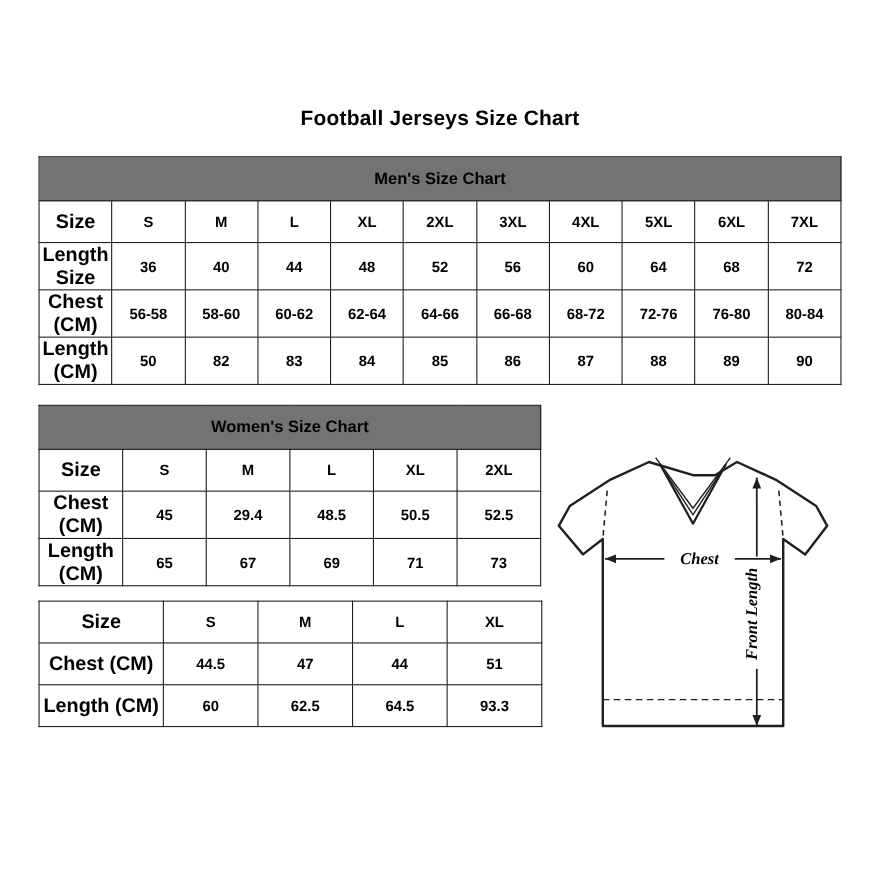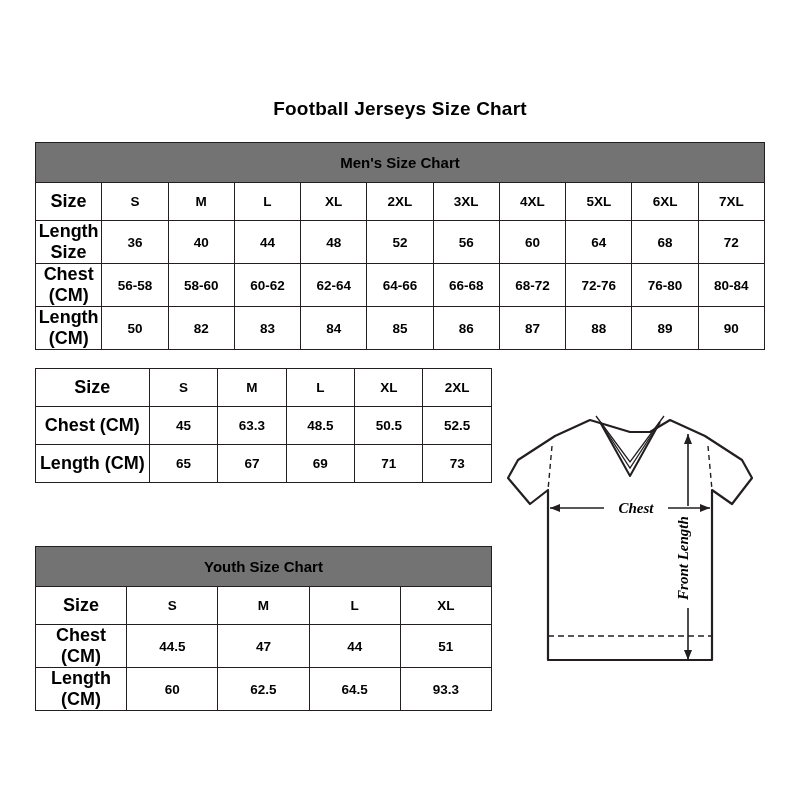--- a/index.html
+++ b/index.html
@@ -154,52 +154,52 @@
         <td class="cell">87</td>
         <td class="cell">88</td>
         <td class="cell">89</td>
         <td class="cell">90</td>
       </tr>
     </tbody>
   </table>
 
   <table class="chart" id="womens-table">
     <tbody>
+      <tr class="header">
+        <td colspan="6">Women's Size Chart</td>
+      </tr>
       <tr>
         <td class="lbl">Size</td>
         <td class="cell">S</td>
         <td class="cell">M</td>
         <td class="cell">L</td>
         <td class="cell">XL</td>
         <td class="cell">2XL</td>
       </tr>
       <tr>
         <td class="lbl">Chest (CM)</td>
         <td class="cell">45</td>
-        <td class="cell">63.3</td>
+        <td class="cell">29.4</td>
         <td class="cell">48.5</td>
         <td class="cell">50.5</td>
         <td class="cell">52.5</td>
       </tr>
       <tr>
         <td class="lbl">Length (CM)</td>
         <td class="cell">65</td>
         <td class="cell">67</td>
         <td class="cell">69</td>
         <td class="cell">71</td>
         <td class="cell">73</td>
       </tr>
     </tbody>
   </table>
 
   <table class="chart" id="youth-table">
     <tbody>
-      <tr class="header">
-        <td colspan="5">Youth Size Chart</td>
-      </tr>
       <tr>
         <td class="lbl">Size</td>
         <td class="cell">S</td>
         <td class="cell">M</td>
         <td class="cell">L</td>
         <td class="cell">XL</td>
       </tr>
       <tr>
         <td class="lbl">Chest (CM)</td>
         <td class="cell">44.5</td>

